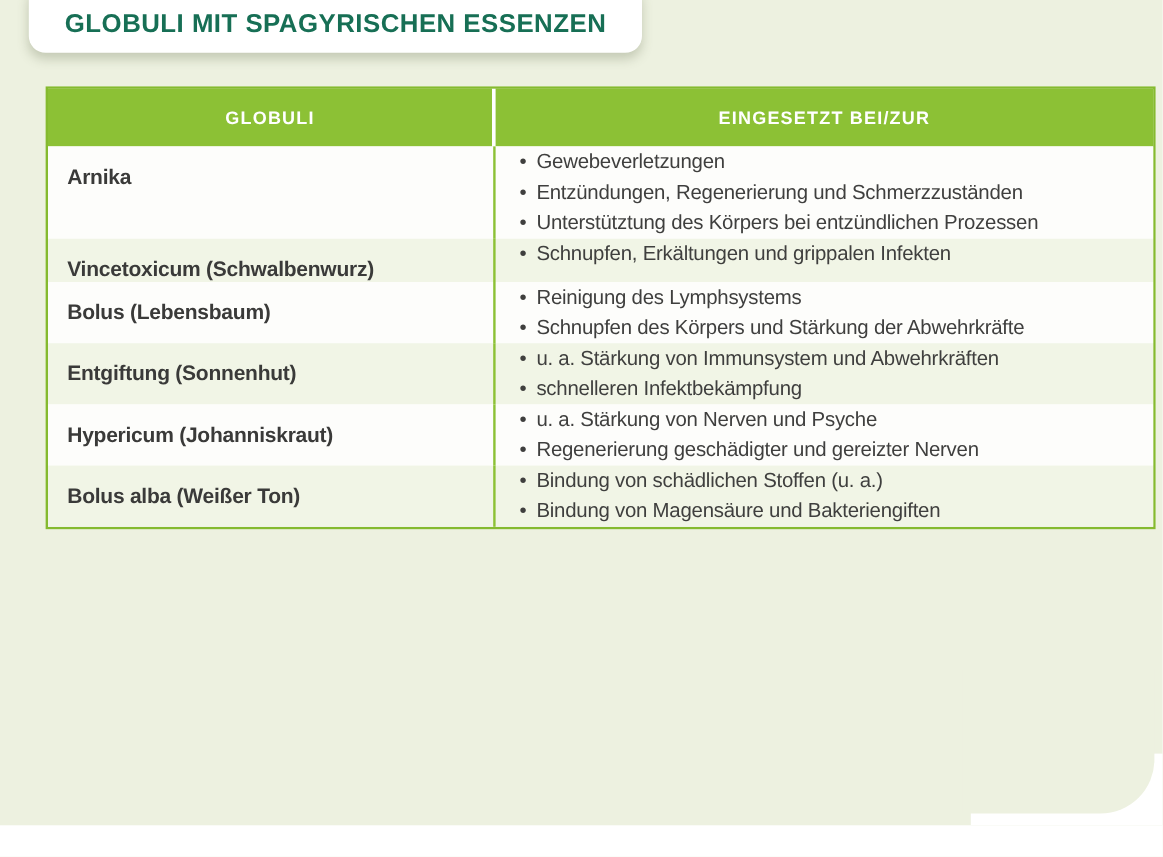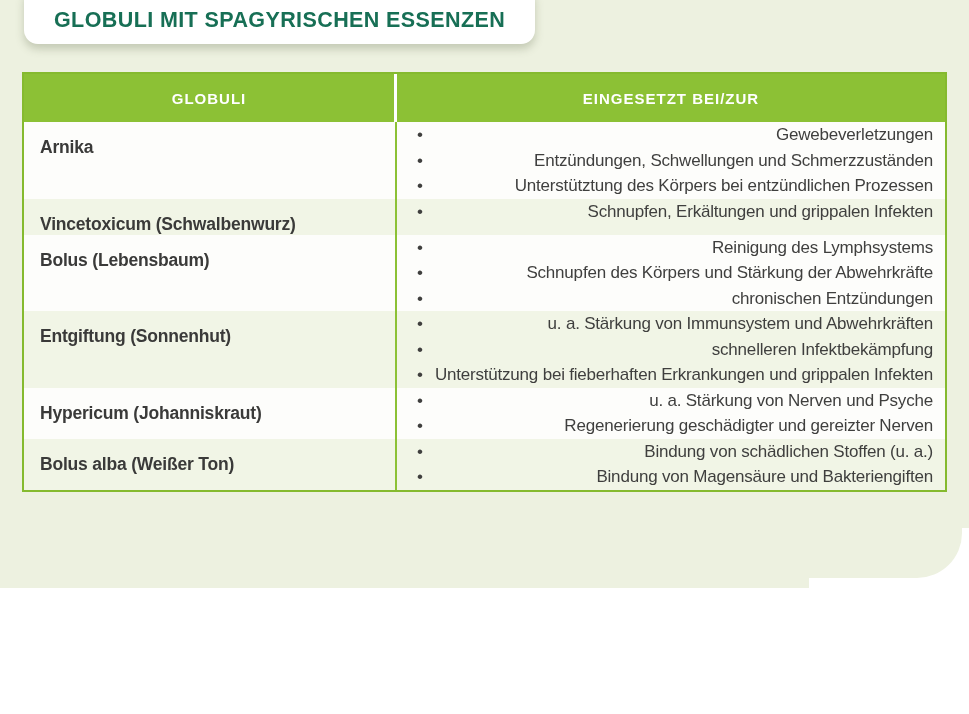--- a/index.html
+++ b/index.html
@@ -4,21 +4,21 @@
 <style>
   * { margin: 0; padding: 0; box-sizing: border-box; }
   html, body { background: #ffffff; }
   body {
     font-family: "Liberation Sans", "DejaVu Sans", sans-serif;
     color: #3d3d3c;
   }
   .stage {
     position: relative;
     width: 969px;
-    height: 588px;
+    height: 688px;
     background: #edf1e0;
     overflow: hidden;
   }
   
   .corner-underlay {
     position: absolute;
     right: 0; bottom: 0;
     width: 160px; height: 60px;
     background: #ffffff;
   }
@@ -39,21 +39,21 @@
   }
   .title-card h1 {
     font-size: 21.5px;
     font-weight: bold;
     letter-spacing: 0.4px;
     color: #176f55;
     white-space: nowrap;
   }
   .globuli-table {
     position: absolute;
-    left: 22px; top: 72px;
+    left: 38px; top: 72px;
     width: 925px;
     border: 2px solid #85ba2f;
     background: #fdfdfc;
   }
   .thead {
     display: flex;
     background: #8cc135;
     height: 48px;
   }
   .th {
@@ -80,21 +80,21 @@
     color: #3a3a39;
     padding-left: 16px;
     padding-top: 15px;
     letter-spacing: -0.2px;
   }
   .uses-cell {
     width: 59.5%;
     padding-left: 20px;
     padding-right: 12px;
   }
-  .uses-list { list-style: none; text-align: right; }
+  .uses-list { list-style: none; }
   .uses-list li {
     position: relative;
     padding-left: 14px;
     font-size: 17px;
     line-height: 25.5px;
     color: #3f3f3e;
     letter-spacing: -0.2px;
   }
   .uses-list li::before {
     content: "\2022";
@@ -118,50 +118,48 @@
     <div class="thead">
       <div class="th col-1">GLOBULI</div>
       <div class="th col-2">EINGESETZT BEI/ZUR</div>
     </div>
     <div id="table-body">
         <div class="row">
           <div class="cell name-cell">Arnika</div>
           <div class="cell uses-cell">
             <ul class="uses-list">
               <li>Gewebeverletzungen</li>
-              <li>Entzündungen, Schwellungen und Schmerzzuständen</li>
+              <li>Entzündungen, Regenerierung und Schmerzzuständen</li>
               <li>Unterstütztung des Körpers bei entzündlichen Prozessen</li>
             </ul>
           </div>
         </div>
         <div class="row">
           <div class="cell name-cell">Vincetoxicum (Schwalbenwurz)</div>
           <div class="cell uses-cell">
             <ul class="uses-list">
               <li>Schnupfen, Erkältungen und grippalen Infekten</li>
             </ul>
           </div>
         </div>
         <div class="row">
           <div class="cell name-cell">Bolus (Lebensbaum)</div>
           <div class="cell uses-cell">
             <ul class="uses-list">
               <li>Reinigung des Lymphsystems</li>
               <li>Schnupfen des Körpers und Stärkung der Abwehrkräfte</li>
-              <li>chronischen Entzündungen</li>
             </ul>
           </div>
         </div>
         <div class="row">
           <div class="cell name-cell">Entgiftung (Sonnenhut)</div>
           <div class="cell uses-cell">
             <ul class="uses-list">
               <li>u. a. Stärkung von Immunsystem und Abwehrkräften</li>
               <li>schnelleren Infektbekämpfung</li>
-              <li>Unterstützung bei fieberhaften Erkrankungen und grippalen Infekten</li>
             </ul>
           </div>
         </div>
         <div class="row">
           <div class="cell name-cell">Hypericum (Johanniskraut)</div>
           <div class="cell uses-cell">
             <ul class="uses-list">
               <li>u. a. Stärkung von Nerven und Psyche</li>
               <li>Regenerierung geschädigter und gereizter Nerven</li>
             </ul>

